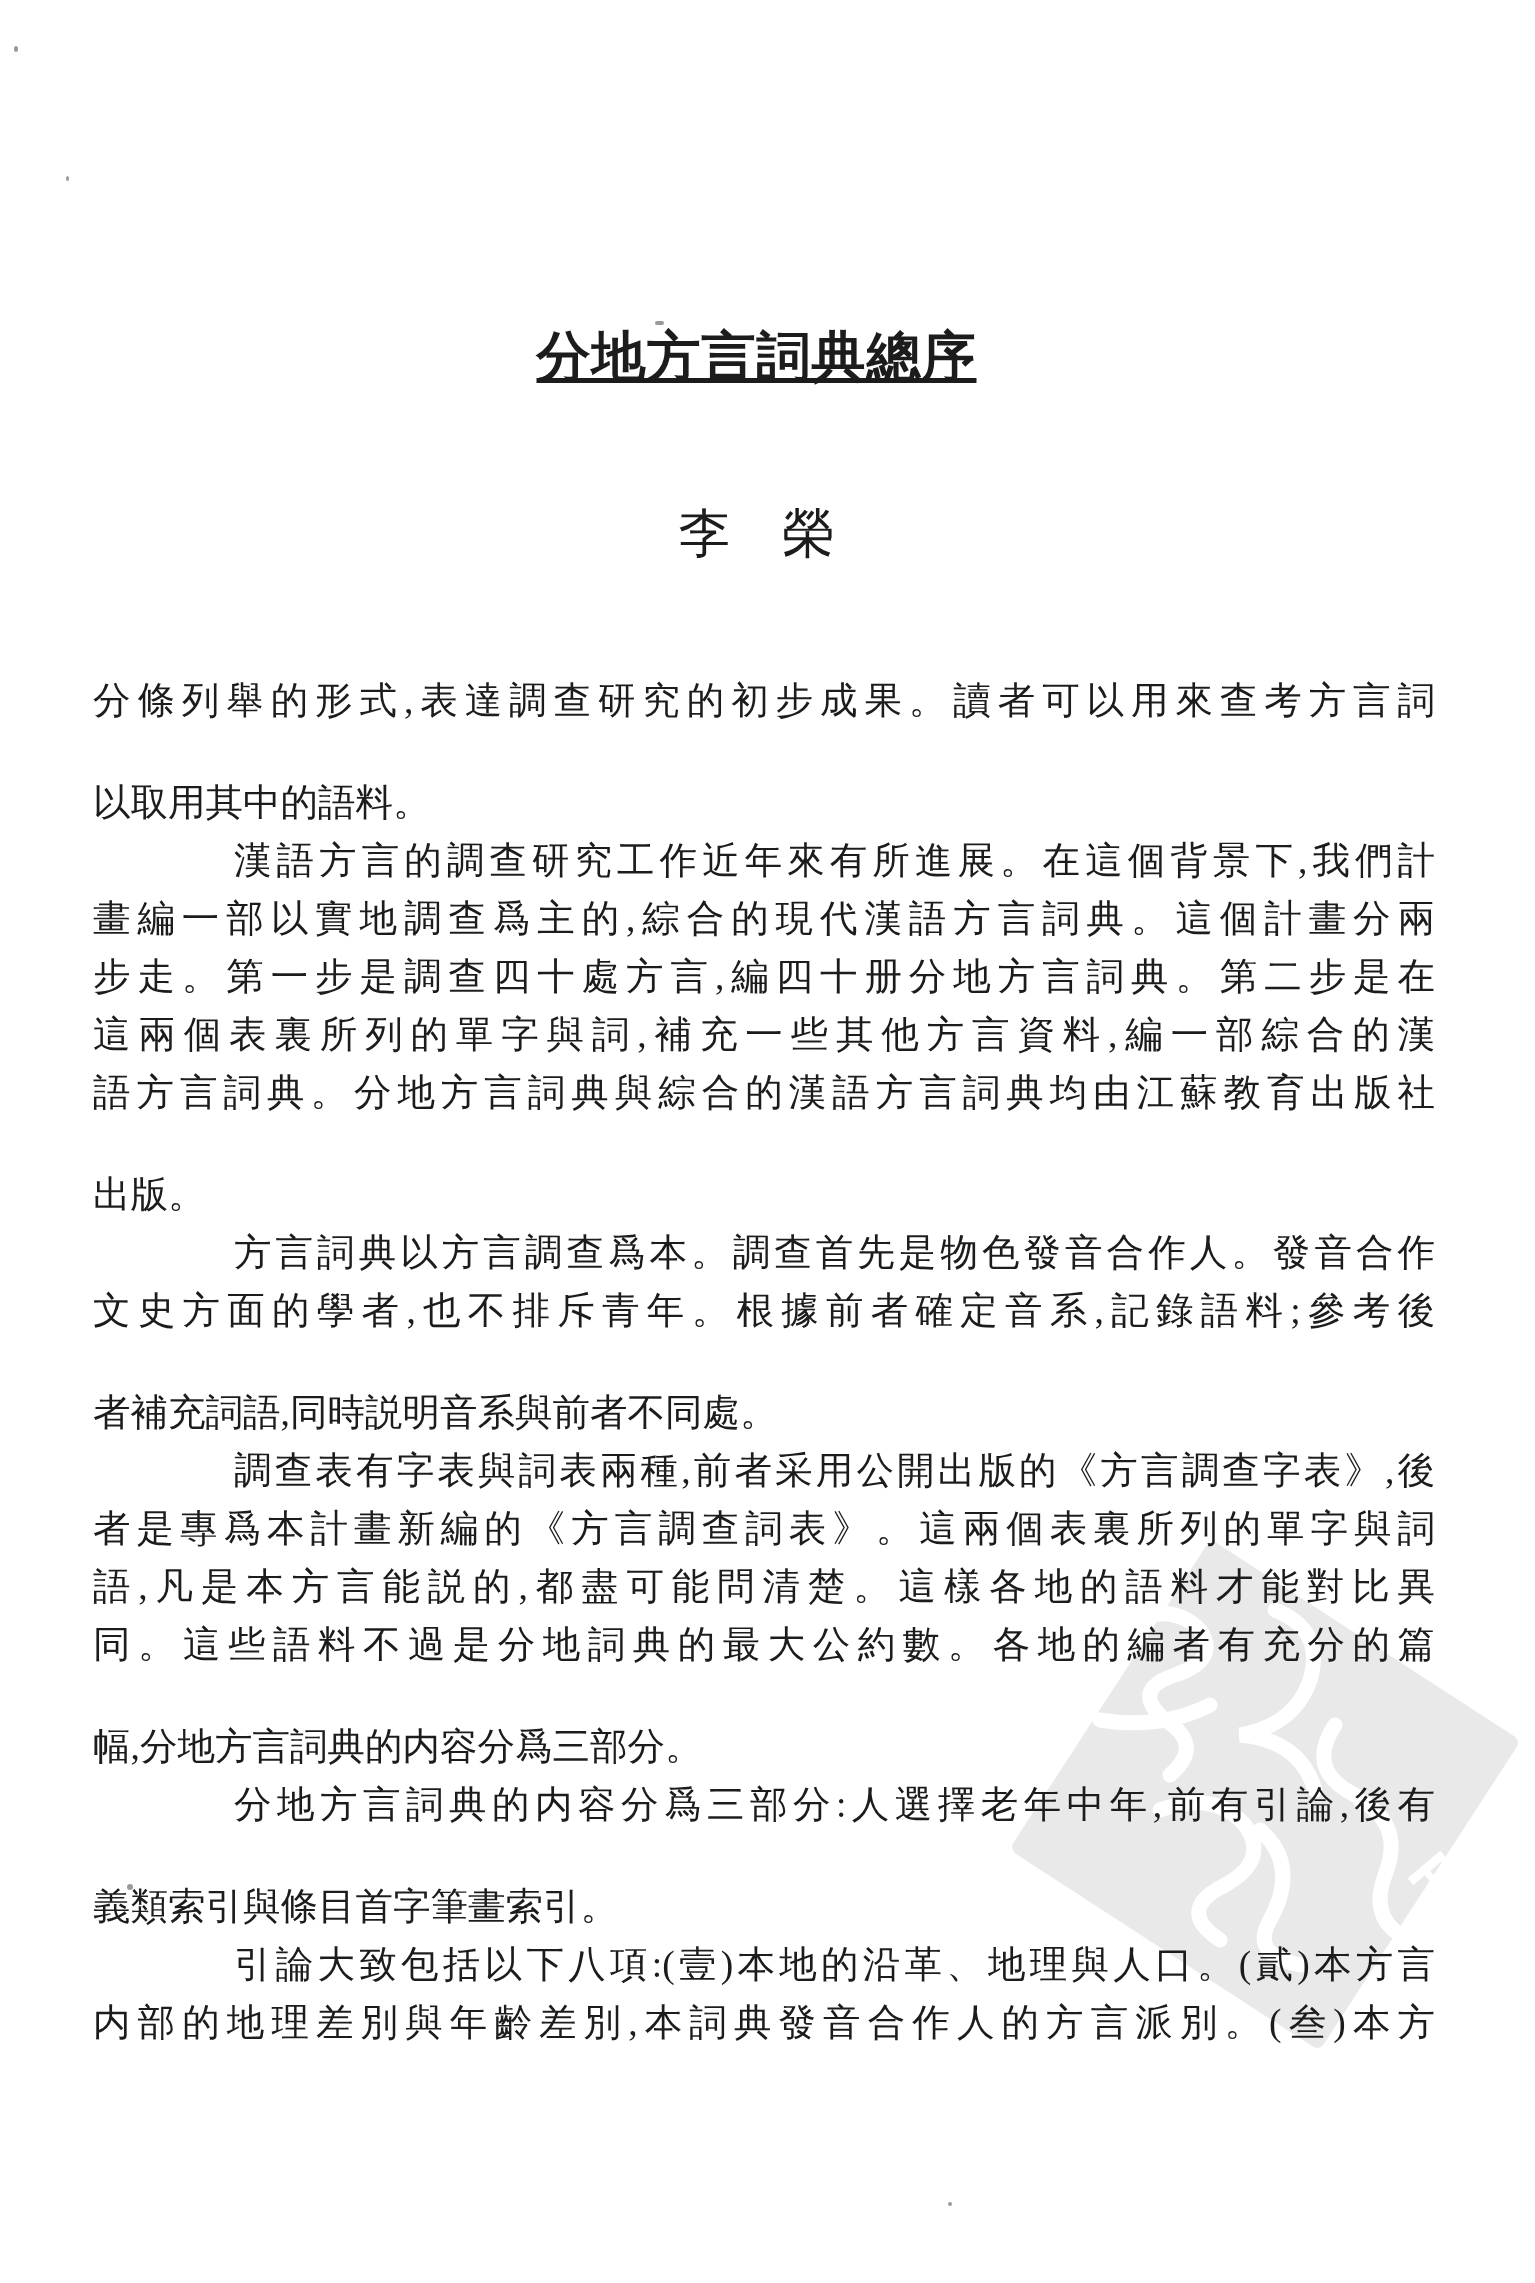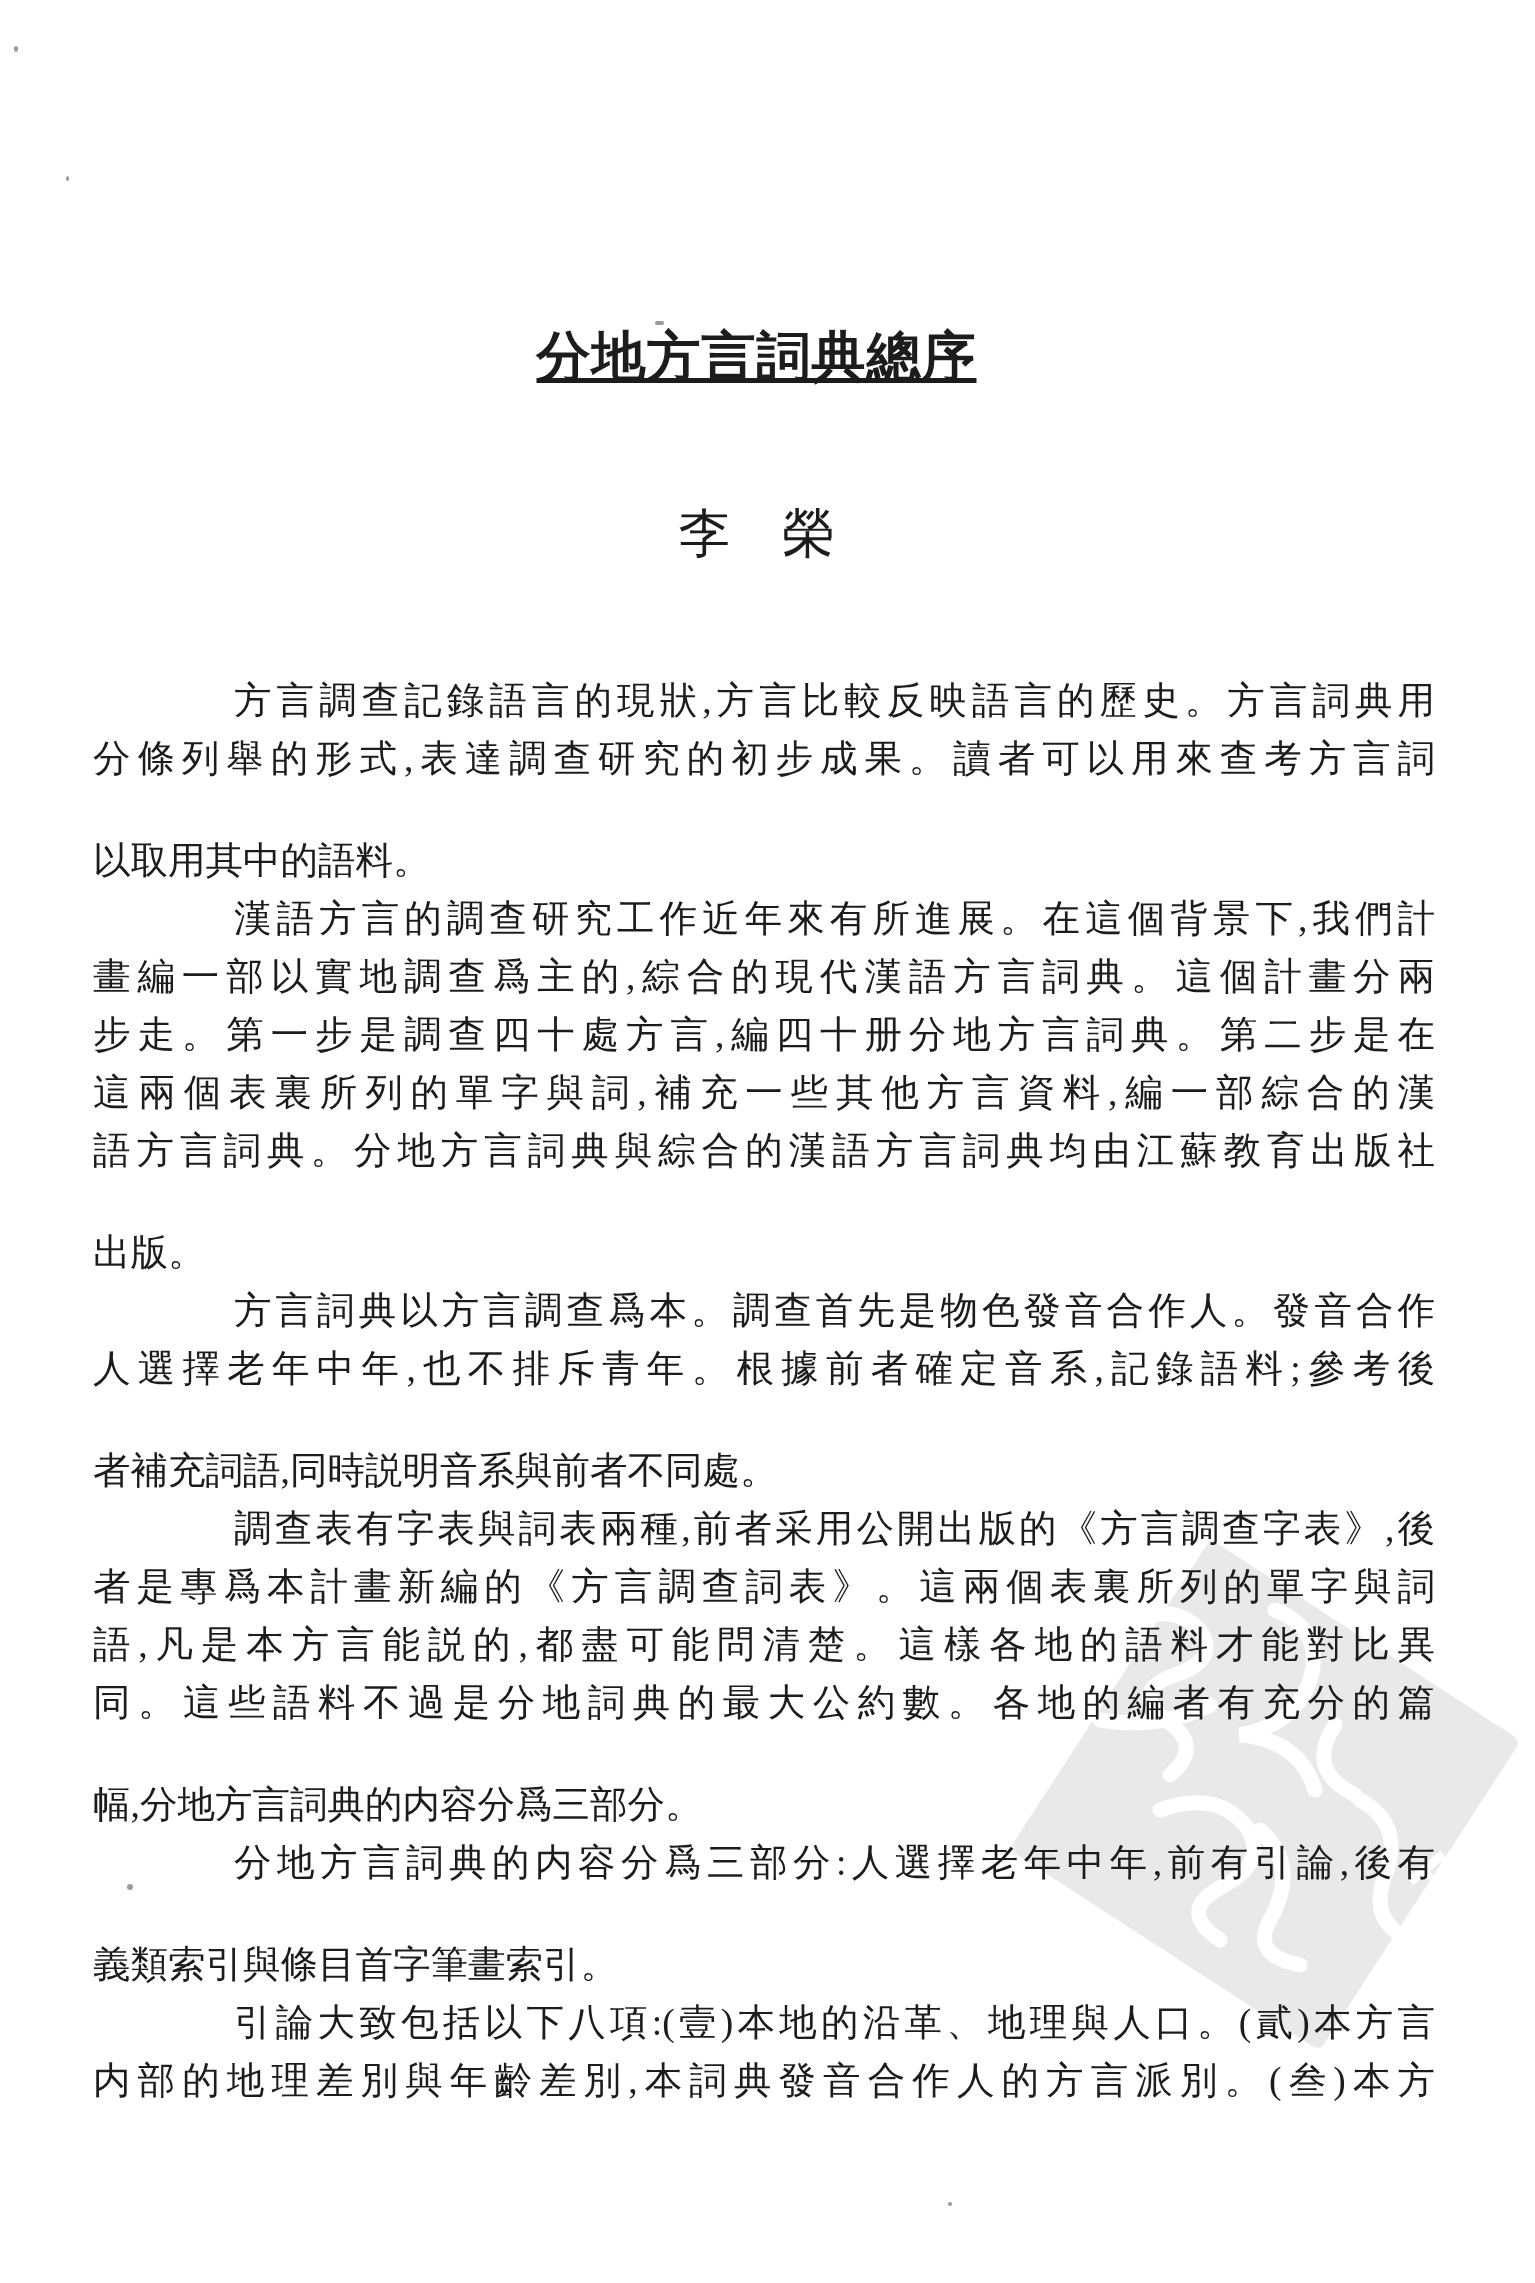--- a/index.html
+++ b/index.html
@@ -104,37 +104,36 @@
 
   <div class="content">
 
     <h1 class="title">分地方言詞典總序</h1>
 
     <div class="author">李　榮</div>
 
     <div class="body">
 
       <div class="para">
-        <div class="line first">方言調查記錄語言的現狀,方言比較反映語言的歷史。方言詞典用</div>
         <div class="line">分條列舉的形式,表達調查研究的初步成果。讀者可以用來查考方言詞</div>
         <div class="line end">以取用其中的語料。</div>
       </div>
 
       <div class="para">
         <div class="line first">漢語方言的調查研究工作近年來有所進展。在這個背景下,我們計</div>
         <div class="line">畫編一部以實地調查爲主的,綜合的現代漢語方言詞典。這個計畫分兩</div>
         <div class="line">步走。第一步是調查四十處方言,編四十册分地方言詞典。第二步是在</div>
         <div class="line">這兩個表裏所列的單字與詞,補充一些其他方言資料,編一部綜合的漢</div>
         <div class="line">語方言詞典。分地方言詞典與綜合的漢語方言詞典均由江蘇教育出版社</div>
         <div class="line end">出版。</div>
       </div>
 
       <div class="para">
         <div class="line first">方言詞典以方言調查爲本。調查首先是物色發音合作人。發音合作</div>
-        <div class="line">人選擇老年中年,也不排斥青年。根據前者確定音系,記錄語料;參考後</div>
+        <div class="line">文史方面的學者,也不排斥青年。根據前者確定音系,記錄語料;參考後</div>
         <div class="line end">者補充詞語,同時説明音系與前者不同處。</div>
       </div>
 
       <div class="para">
         <div class="line first">調查表有字表與詞表兩種,前者采用公開出版的《方言調查字表》,後</div>
         <div class="line">者是專爲本計畫新編的《方言調查詞表》。這兩個表裏所列的單字與詞</div>
         <div class="line">語,凡是本方言能説的,都盡可能問清楚。這樣各地的語料才能對比異</div>
         <div class="line">同。這些語料不過是分地詞典的最大公約數。各地的編者有充分的篇</div>
         <div class="line end">幅,分地方言詞典的内容分爲三部分。</div>
       </div>

